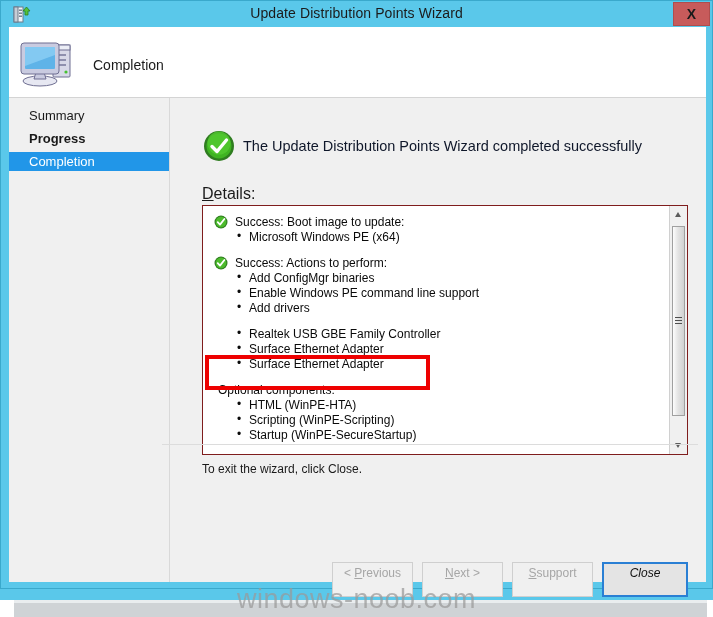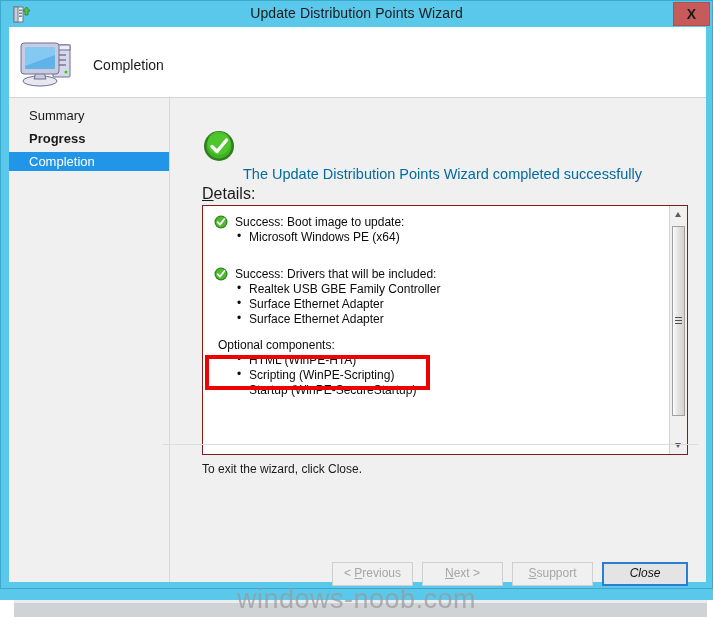--- a/index.html
+++ b/index.html
@@ -198,23 +198,22 @@
     left: 33px;
     top: 32px;
     width: 32px;
     height: 32px;
   }
   .success-heading {
     position: absolute;
     left: 73px;
     top: 40px;
     font-size: 14.5px;
-    color: #0369a1;
+    color: #0f172a;
     white-space: nowrap;
-    margin-top: 28px;
   }
   .details-label {
     position: absolute;
     left: 32px;
     top: 87px;
     font-size: 16px;
     color: #1a1a1a;
   }
   .details-label .accel {
     text-decoration: underline;
@@ -366,21 +365,21 @@
     position: absolute;
     left: 161px;
     top: 443px;
     width: 536px;
     height: 1px;
     background: #dcdcdc;
   }
   .btn {
     position: absolute;
     top: 561px;
-    height: 24px;
+    height: 35px;
     font-size: 12px;
     text-align: center;
     line-height: 21px;
     box-sizing: border-box;
     background: #f0f0f0;
     border: 1px solid #cfcfcf;
     color: #a6a6a6;
     cursor: default;
     font-family: "Liberation Sans", sans-serif;
   }
@@ -498,34 +497,39 @@
                     <path d="M3.7 7.2 L6 9.6 L10.4 4" stroke="#ffffff" stroke-width="1.8" fill="none" stroke-linecap="round" stroke-linejoin="round"></path>
                   </svg>
                 </span>
                 <span>Success: Boot image to update:</span>
               </div>
               <div class="bullet-line">Microsoft Windows PE (x64)</div>
             </div>
 
             <div class="gap"></div>
 
-
-            <div class="gap"></div>
-
             <div class="detail-group">
               <div class="group-head">
                 <span class="chk">
                   <svg width="14" height="14" viewBox="0 0 14 14">
                     <circle cx="7" cy="7" r="6.5" fill="#2f7d20"></circle>
                     <circle cx="7" cy="7" r="5.4" fill="#4cbb2c"></circle>
                     <path d="M3.7 7.2 L6 9.6 L10.4 4" stroke="#ffffff" stroke-width="1.8" fill="none" stroke-linecap="round" stroke-linejoin="round"></path>
                   </svg>
                 </span>
-                <span>Success: Drivers that will be included:</span>
+                <span>Success: Actions to perform:</span>
               </div>
+              <div class="bullet-line">Add ConfigMgr binaries</div>
+              <div class="bullet-line">Enable Windows PE command line support</div>
+              <div class="bullet-line">Add drivers</div>
+            </div>
+
+            <div class="gap"></div>
+
+            <div class="detail-group">
               <div class="bullet-line">Realtek USB GBE Family Controller</div>
               <div class="bullet-line">Surface Ethernet Adapter</div>
               <div class="bullet-line">Surface Ethernet Adapter</div>
             </div>
 
             <div class="gap"></div>
 
             <div class="detail-group">
               <div class="group-head plain">
                 <span>Optional components:</span>

